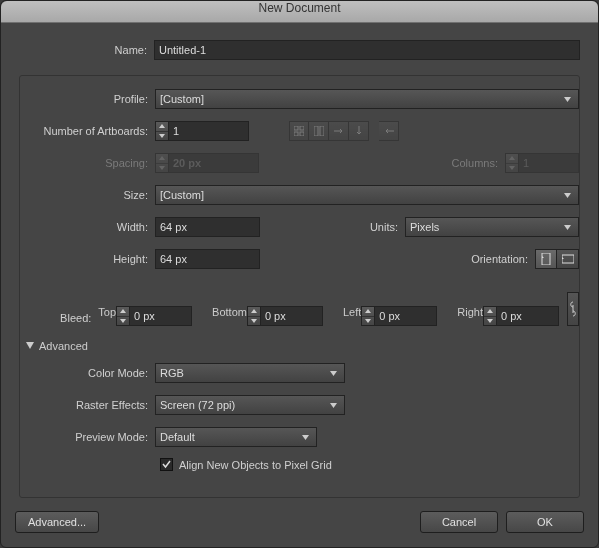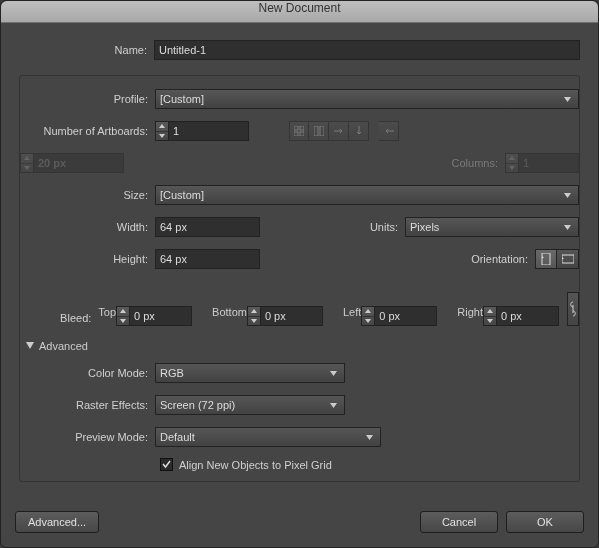--- a/index.html
+++ b/index.html
@@ -93,21 +93,21 @@
   .spinner div {
     flex:1;
     display:flex;
     align-items:center;
     justify-content:center;
   }
   .spinner div:first-child { border-bottom:1px solid #333; }
   .group {
     border: 1px solid #333;
     border-radius: 3px;
-    padding: 12px 8px 10px 8px;
+    padding: 12px 8px 26px 8px;
     margin-top: 4px;
     position: relative;
   }
   .group-inner {
     margin-left: -8px;
     margin-right: -8px;
   }
   .artboard-icons {
     display:flex;
     gap:0;
@@ -279,20 +279,21 @@
               </div>
           <div class="mini-btn dim solo">
                 <svg width="10" height="6">
                   <path d="M10 3 L2 3 M4 1 L2 3 L4 5" stroke="#ccc" fill="none"></path>
                 </svg>
               </div>
         </div>
       </div>
 
       <div class="row">
+        <div class="label dim">Spacing:</div>
         <div class="spin-field dim-field">
           <div class="spinner">
             <div>
                   <svg width="6" height="4">
                     <polygon points="3,0 6,4 0,4" fill="#888"></polygon>
                   </svg>
                 </div>
             <div>
                   <svg width="6" height="4">
                     <polygon points="0,0 6,0 3,4" fill="#888"></polygon>
@@ -478,21 +479,21 @@
           <span class="sel-arrow">
                 <svg width="7" height="5">
                   <polygon points="0,0 7,0 3.5,5" fill="#ccc"></polygon>
                 </svg>
               </span>
         </div>
       </div>
 
       <div class="row">
         <div class="label">Preview Mode:</div>
-        <div class="select" style="width:226px">
+        <div class="select" style="width:162px">
           <span>Default</span>
           <span class="sel-arrow">
                 <svg width="7" height="5">
                   <polygon points="0,0 7,0 3.5,5" fill="#ccc"></polygon>
                 </svg>
               </span>
         </div>
       </div>
 
       <div class="checkbox-row">

